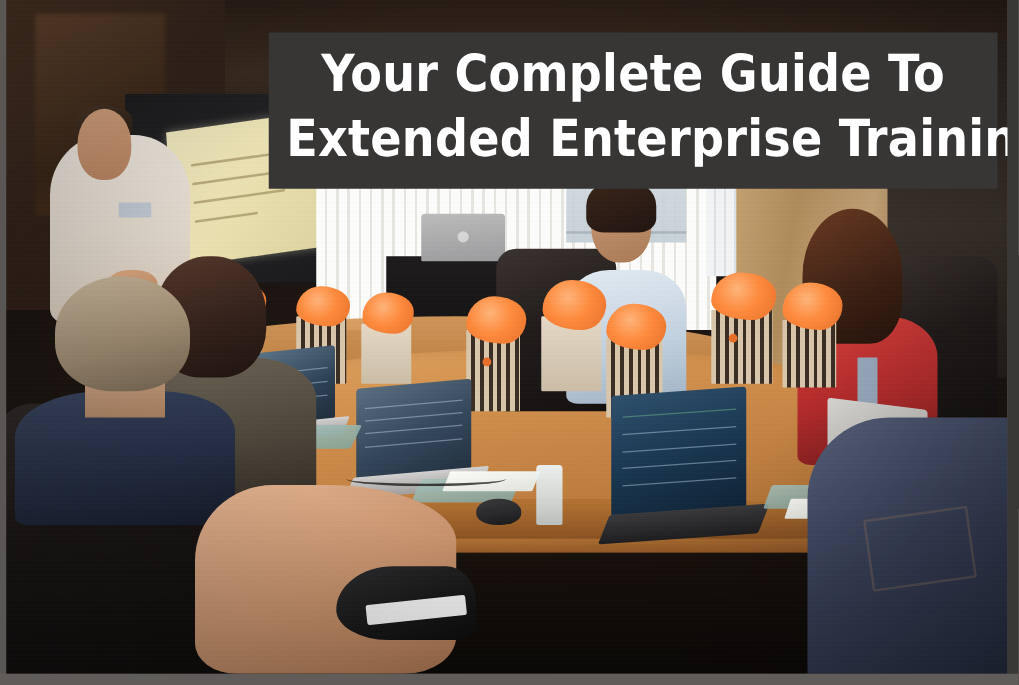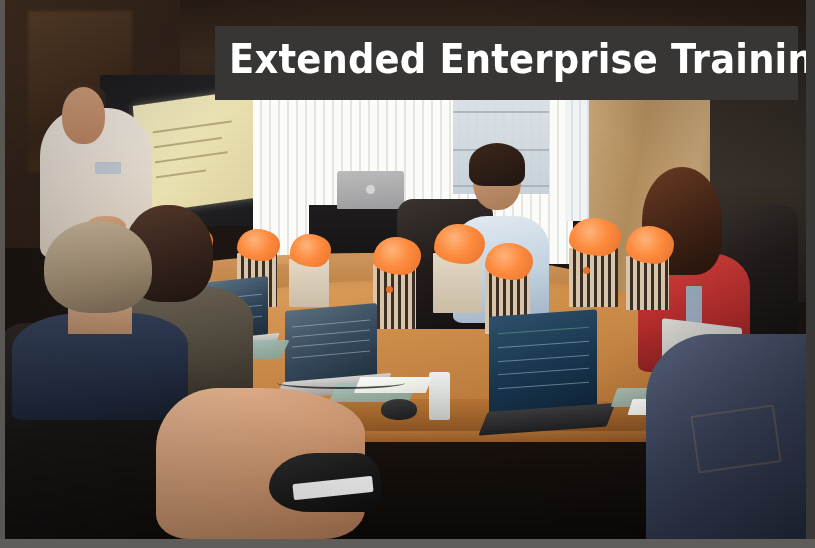--- a/index.html
+++ b/index.html
@@ -480,20 +480,21 @@
     <div class="sneaker"></div>
     <div class="sneaker-stripe"></div>
     <div class="fg-denim"></div>
     <div class="denim-pocket"></div>
 
     <div class="vignette"></div>
     <div class="photo-grain"></div>
   </div>
 
   <div class="title-overlay">
+    <span class="title-line">Your Complete Guide To</span>
     <span class="title-line">Extended Enterprise Training</span>
   </div>
 
   <div class="frame-left"></div>
   <div class="frame-right"></div>
   <div class="frame-bottom"></div>
 
 </div>
 
 </body></html>

